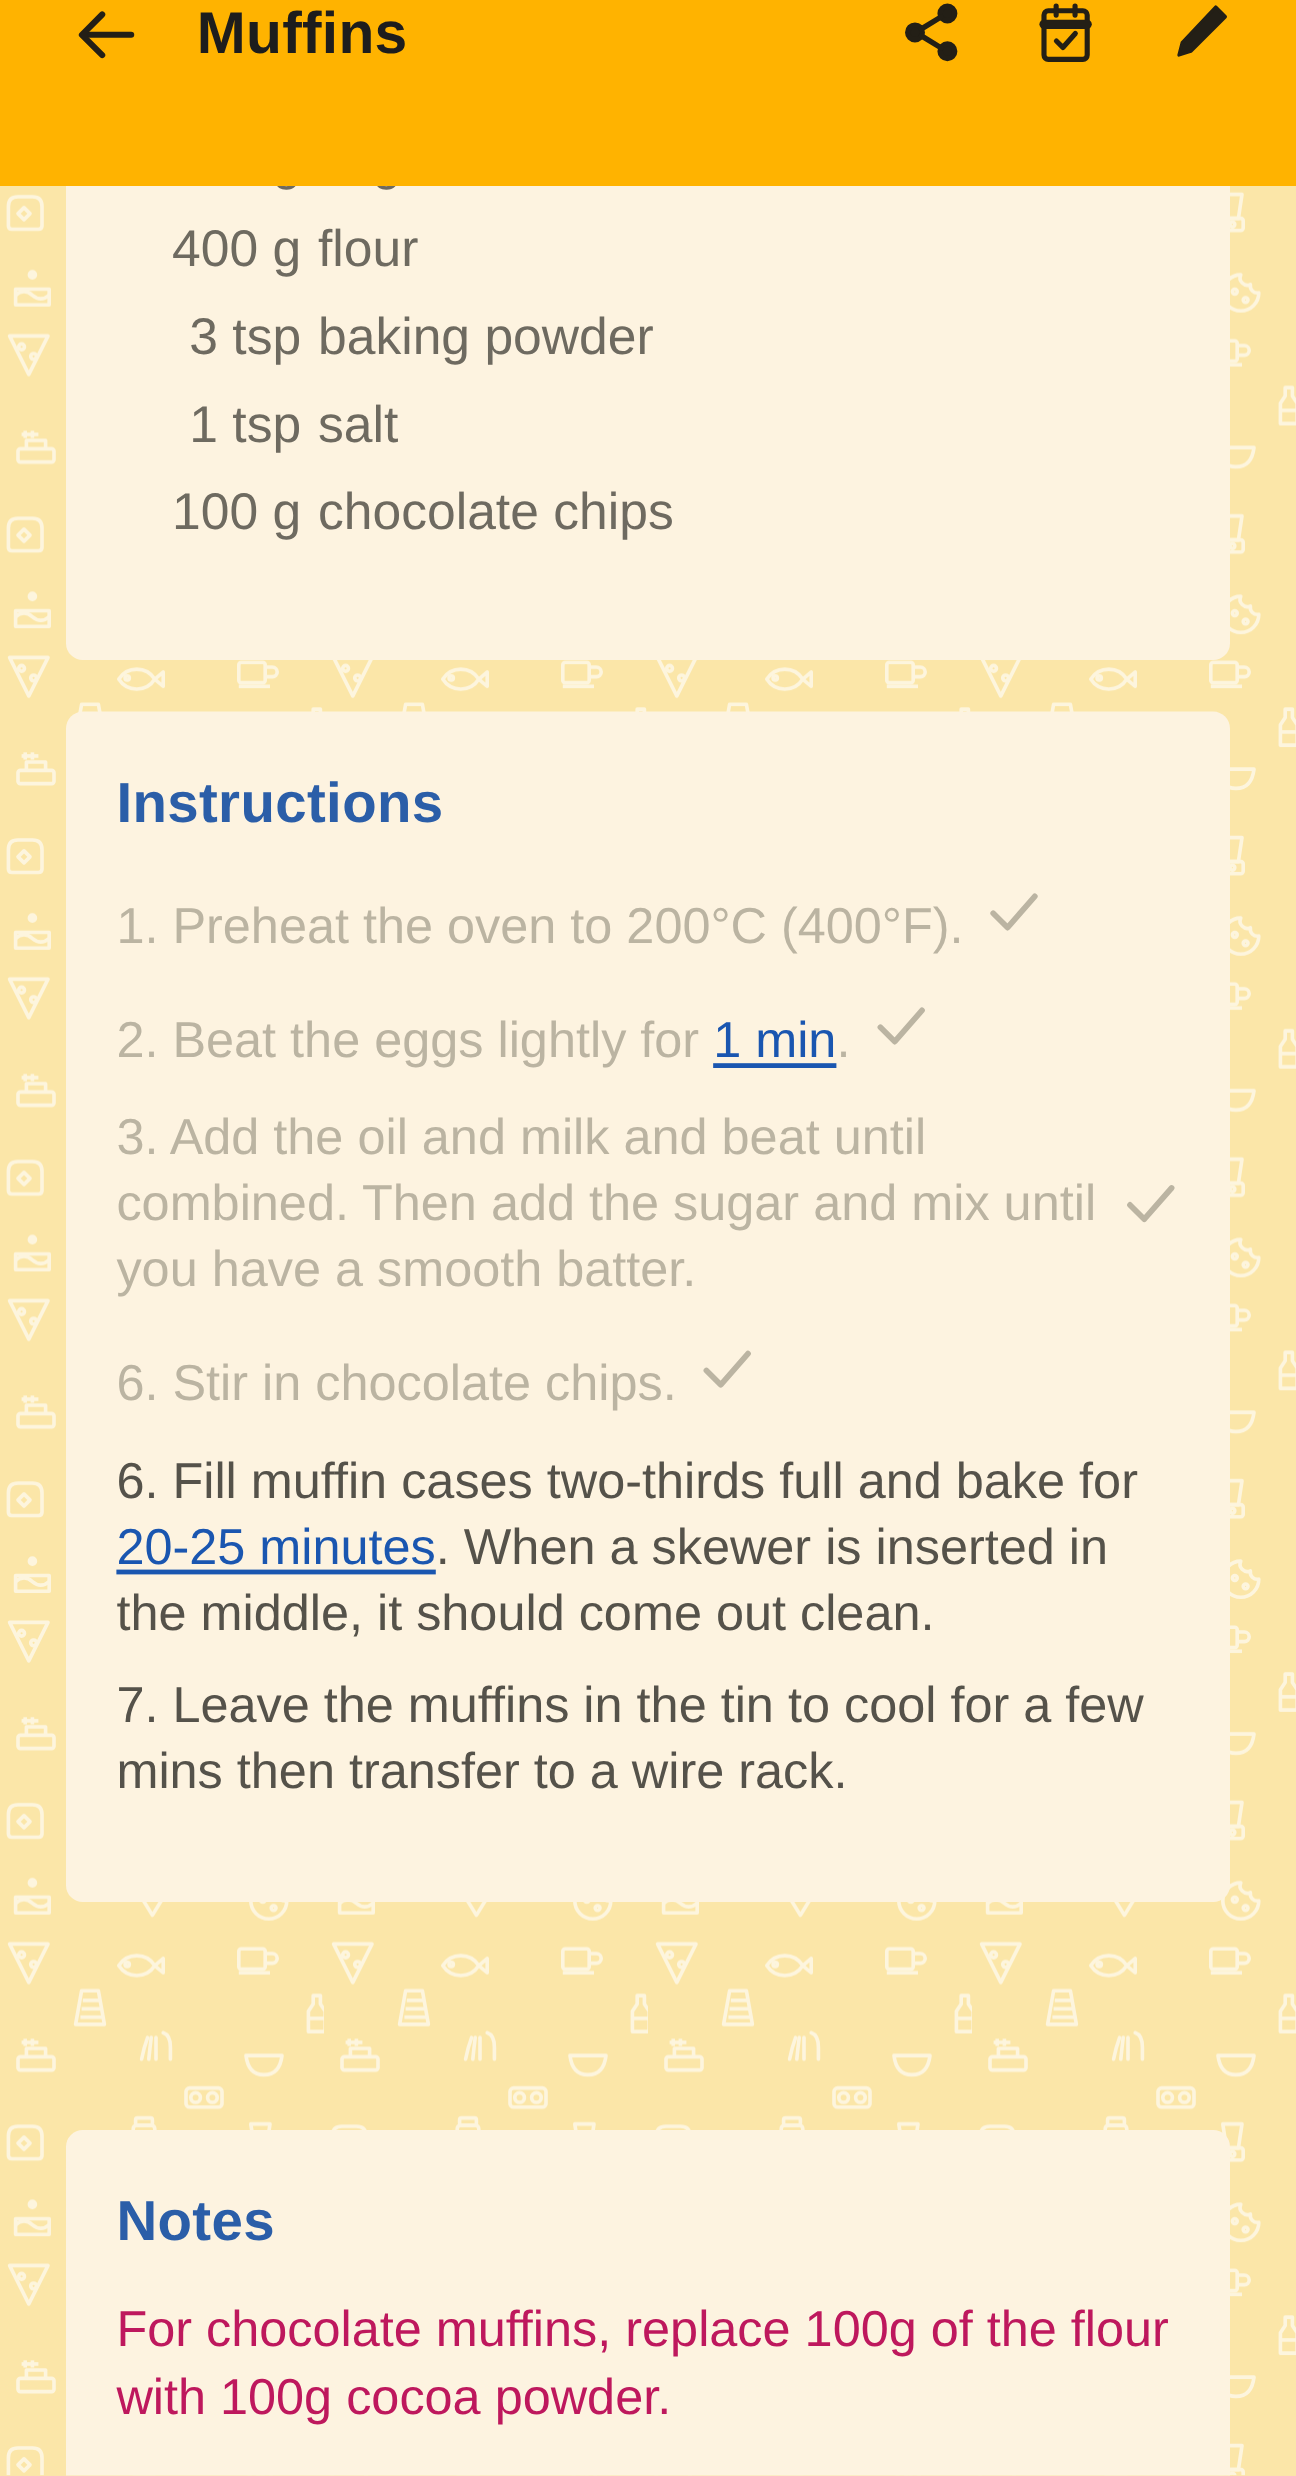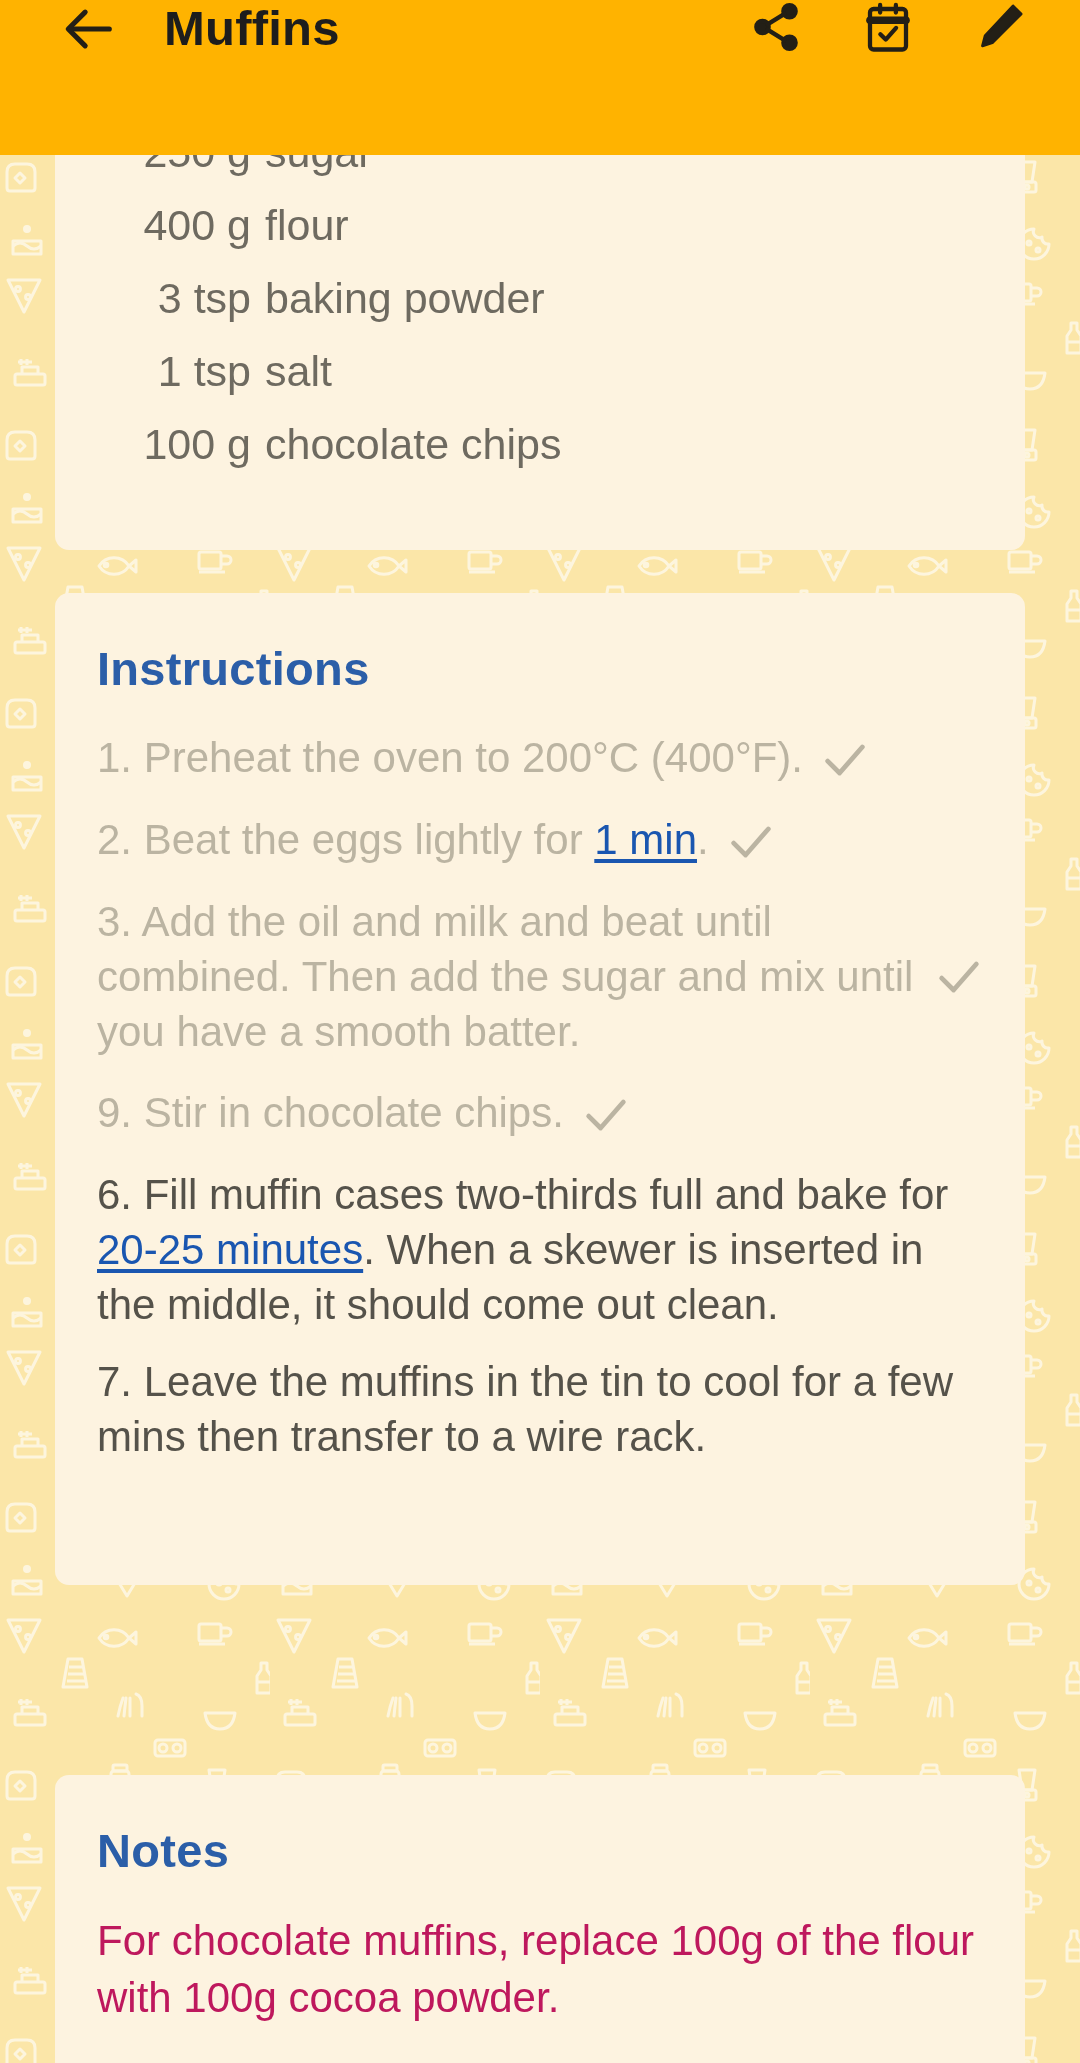--- a/index.html
+++ b/index.html
@@ -49,21 +49,21 @@
     top:-70px;
     border-top-left-radius:0; border-top-right-radius:0;
     height:620px;
     padding:0;
   }
   .card.instructions { top:593px; height:992px; padding:48px 40px 44px 42px; }
   .card.notes { top:1775px; height:360px; padding:48px 40px 40px 42px; }
 
   
   .ing-list {
-    position:absolute; left:0; right:0; bottom:69px;
+    position:absolute; left:0; right:0; bottom:86px;
     display:flex; flex-direction:column; gap:0;
   }
   .ing-row {
     display:flex; align-items:baseline;
     font-size:43px; color:#6E6A60;
     line-height:73px;
     padding-left:60px;
   }
   .ing-qty {
     width:136px; text-align:right; flex:0 0 auto;
@@ -85,21 +85,21 @@
   .step-text {
     font-size:42px; line-height:55px;
     color:#55524A; flex:1 1 auto;
   }
   .step.done .step-text { color:#BBB4A2; }
   .step .check {
     flex:0 0 auto; margin-left:16px;
     width:52px; height:52px;
   }
   .step.inline { align-items:flex-start; }
-  .step.inline .step-text { flex:0 1 auto; }
+  .step.inline .step-text { flex:0 1 auto;margin-top:14px; }
   .step.inline .check { align-self:flex-start; margin-top:4px; }
 
   .tlink {
     color:#1A56B0; text-decoration:underline;
     text-underline-offset:5px;
   }
 
   .note-text { font-size:42px; line-height:57px; color:#be185d; }
 
   .step-block { margin-bottom:22px; }
@@ -269,21 +269,21 @@
 
     <div class="step done">
       <span class="step-text">3. Add the oil and milk and beat until combined. Then add the sugar and mix until you have a smooth batter.</span>
       <svg class="check" viewBox="0 0 24 24" fill="none" stroke="#BBB4A2" stroke-width="2.2" stroke-linecap="round" stroke-linejoin="round">
           <path d="M4 12.5 L9.5 18 L20 6"></path>
         </svg>
     </div>
 
 
     <div class="step done inline">
-      <span class="step-text">9. Stir in chocolate chips.</span>
+      <span class="step-text">6. Stir in chocolate chips.</span>
       <svg class="check" viewBox="0 0 24 24" fill="none" stroke="#BBB4A2" stroke-width="2.2" stroke-linecap="round" stroke-linejoin="round">
           <path d="M4 12.5 L9.5 18 L20 6"></path>
         </svg>
     </div>
 
     <div class="step step-block">
       <span class="step-text"><span>6. Fill muffin cases two-thirds full and bake for </span><span class="tlink">20-25 minutes</span><span>. When a skewer is inserted in the middle, it should come out clean.</span></span>
     </div>
 
     <div class="step">

